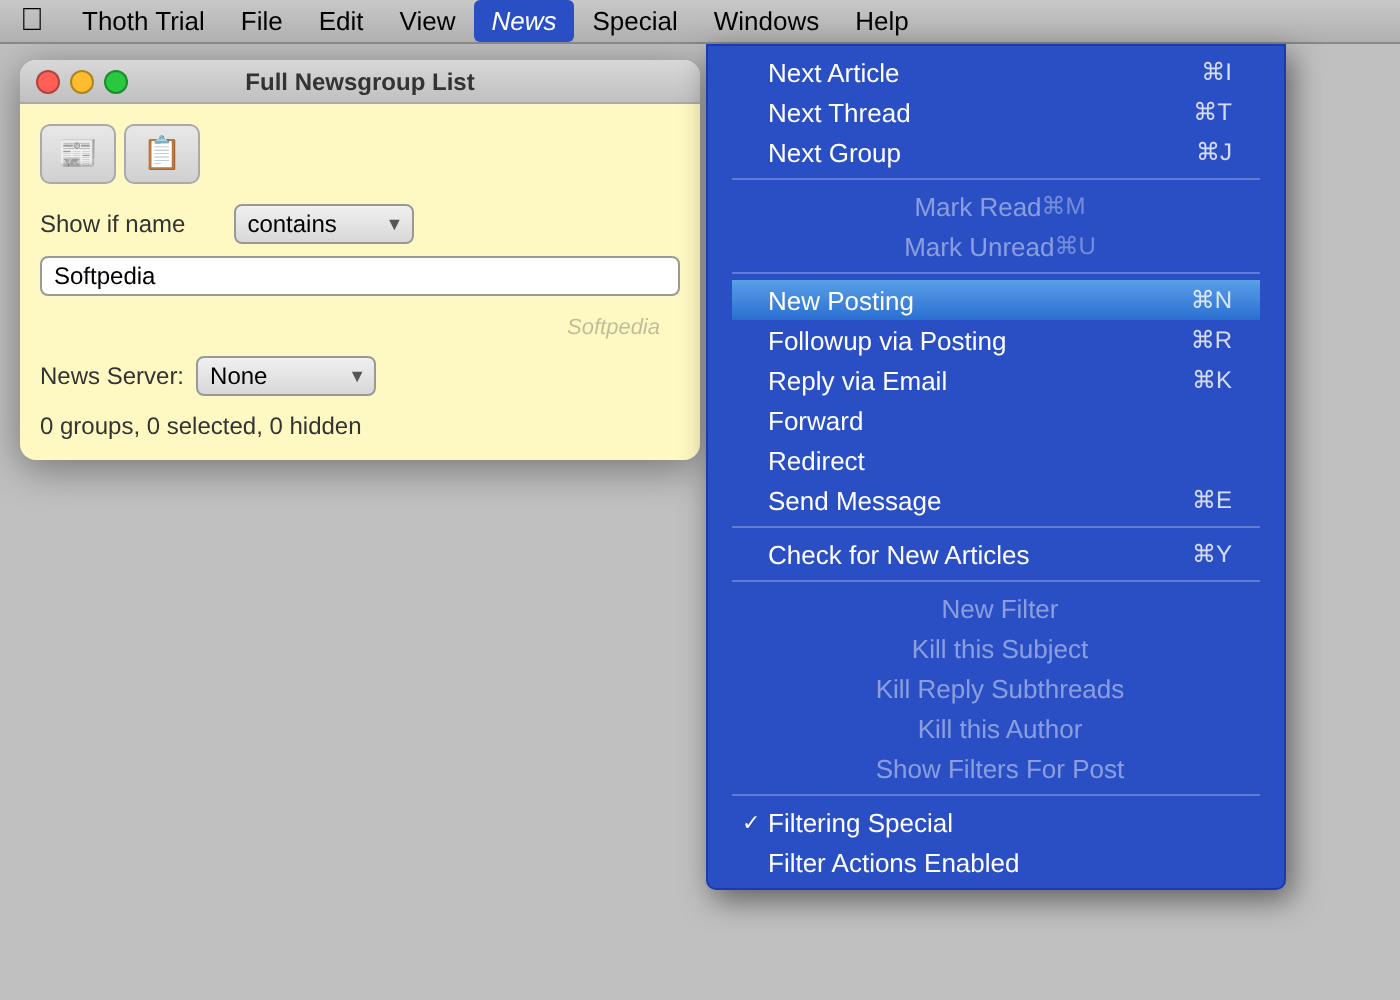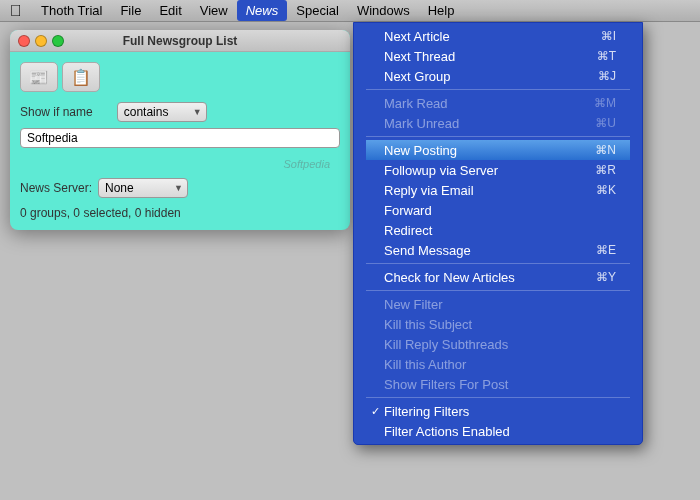--- a/index.html
+++ b/index.html
@@ -43,21 +43,21 @@
       border-radius: 3px;
       font-style: italic;
     }
 
     
     .window {
       position: absolute;
       top: 30px;
       left: 10px;
       width: 340px;
-      background: #5eead4;
+      background: #fef9c3;
       border-radius: 8px;
       box-shadow: 0 4px 20px rgba(0,0,0,0.4);
       overflow: hidden;
     }
     .titlebar {
       background: linear-gradient(to bottom, #d8d8d8, #c0c0c0);
       height: 22px;
       display: flex;
       align-items: center;
       padding: 0 8px;
@@ -186,20 +186,21 @@
       justify-content: space-between;
       padding: 2px 14px 2px 18px;
       color: #fff;
       font-size: 13px;
       cursor: pointer;
       height: 20px;
     }
     .menu-item.disabled {
       color: rgba(255,255,255,0.45);
       cursor: default;
+      justify-content: center;
     }
     .menu-item .shortcut {
       font-size: 12px;
       color: rgba(255,255,255,0.8);
       display: flex;
       align-items: center;
       gap: 1px;
     }
     .menu-item.disabled .shortcut {
       color: rgba(255,255,255,0.35);
@@ -297,21 +298,21 @@
   </div>
 
   <div class="menu-separator"></div>
 
   <div class="menu-item new-posting">
     <span>New Posting</span>
     <span class="shortcut">⌘N</span>
   </div>
 
   <div class="menu-item">
-    <span>Followup via Server</span>
+    <span>Followup via Posting</span>
     <span class="shortcut">⌘R</span>
   </div>
 
   <div class="menu-item">
     <span>Reply via Email</span>
     <span class="shortcut">⌘K</span>
   </div>
 
   <div class="menu-item">
     <span>Forward</span>
@@ -351,21 +352,21 @@
     <span>Kill this Author</span>
   </div>
 
   <div class="menu-item disabled">
     <span>Show Filters For Post</span>
   </div>
   <div class="menu-separator"></div>
 
   <div class="menu-item" style="position:relative;">
     <span style="position:absolute;left:5px;font-size:11px;">✓</span>
-    <span>Filtering Filters</span>
+    <span>Filtering Special</span>
     <span class="shortcut"></span>
   </div>
 
   <div class="menu-item">
     <span>Filter Actions Enabled</span>
     <span class="shortcut"></span>
   </div>
 </div>
 
 </body></html>

